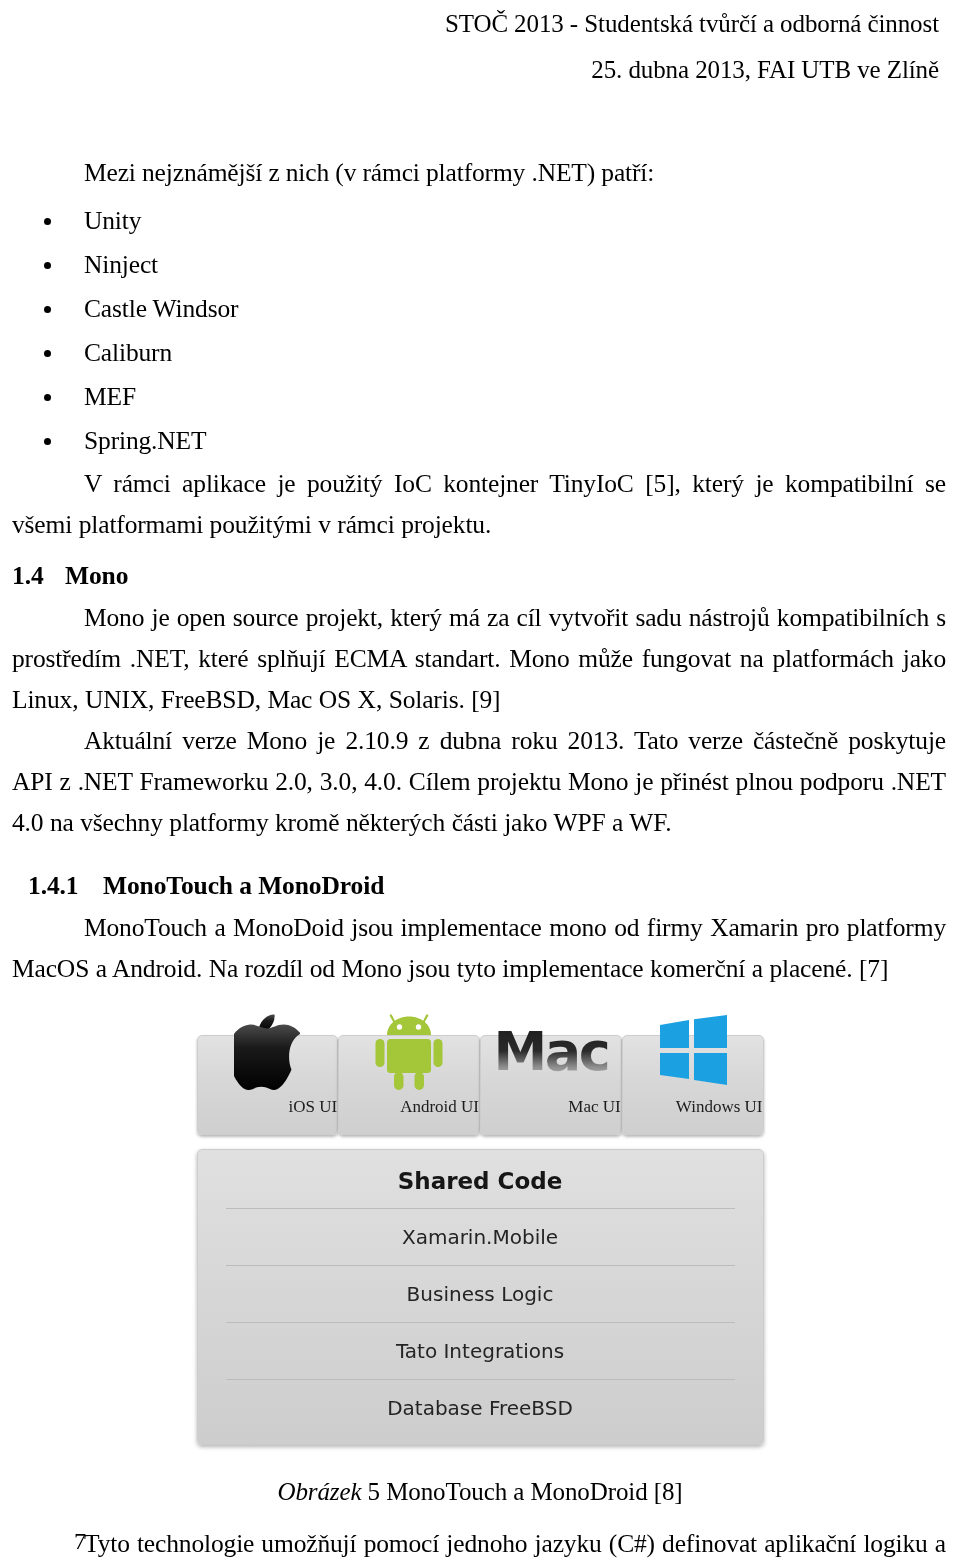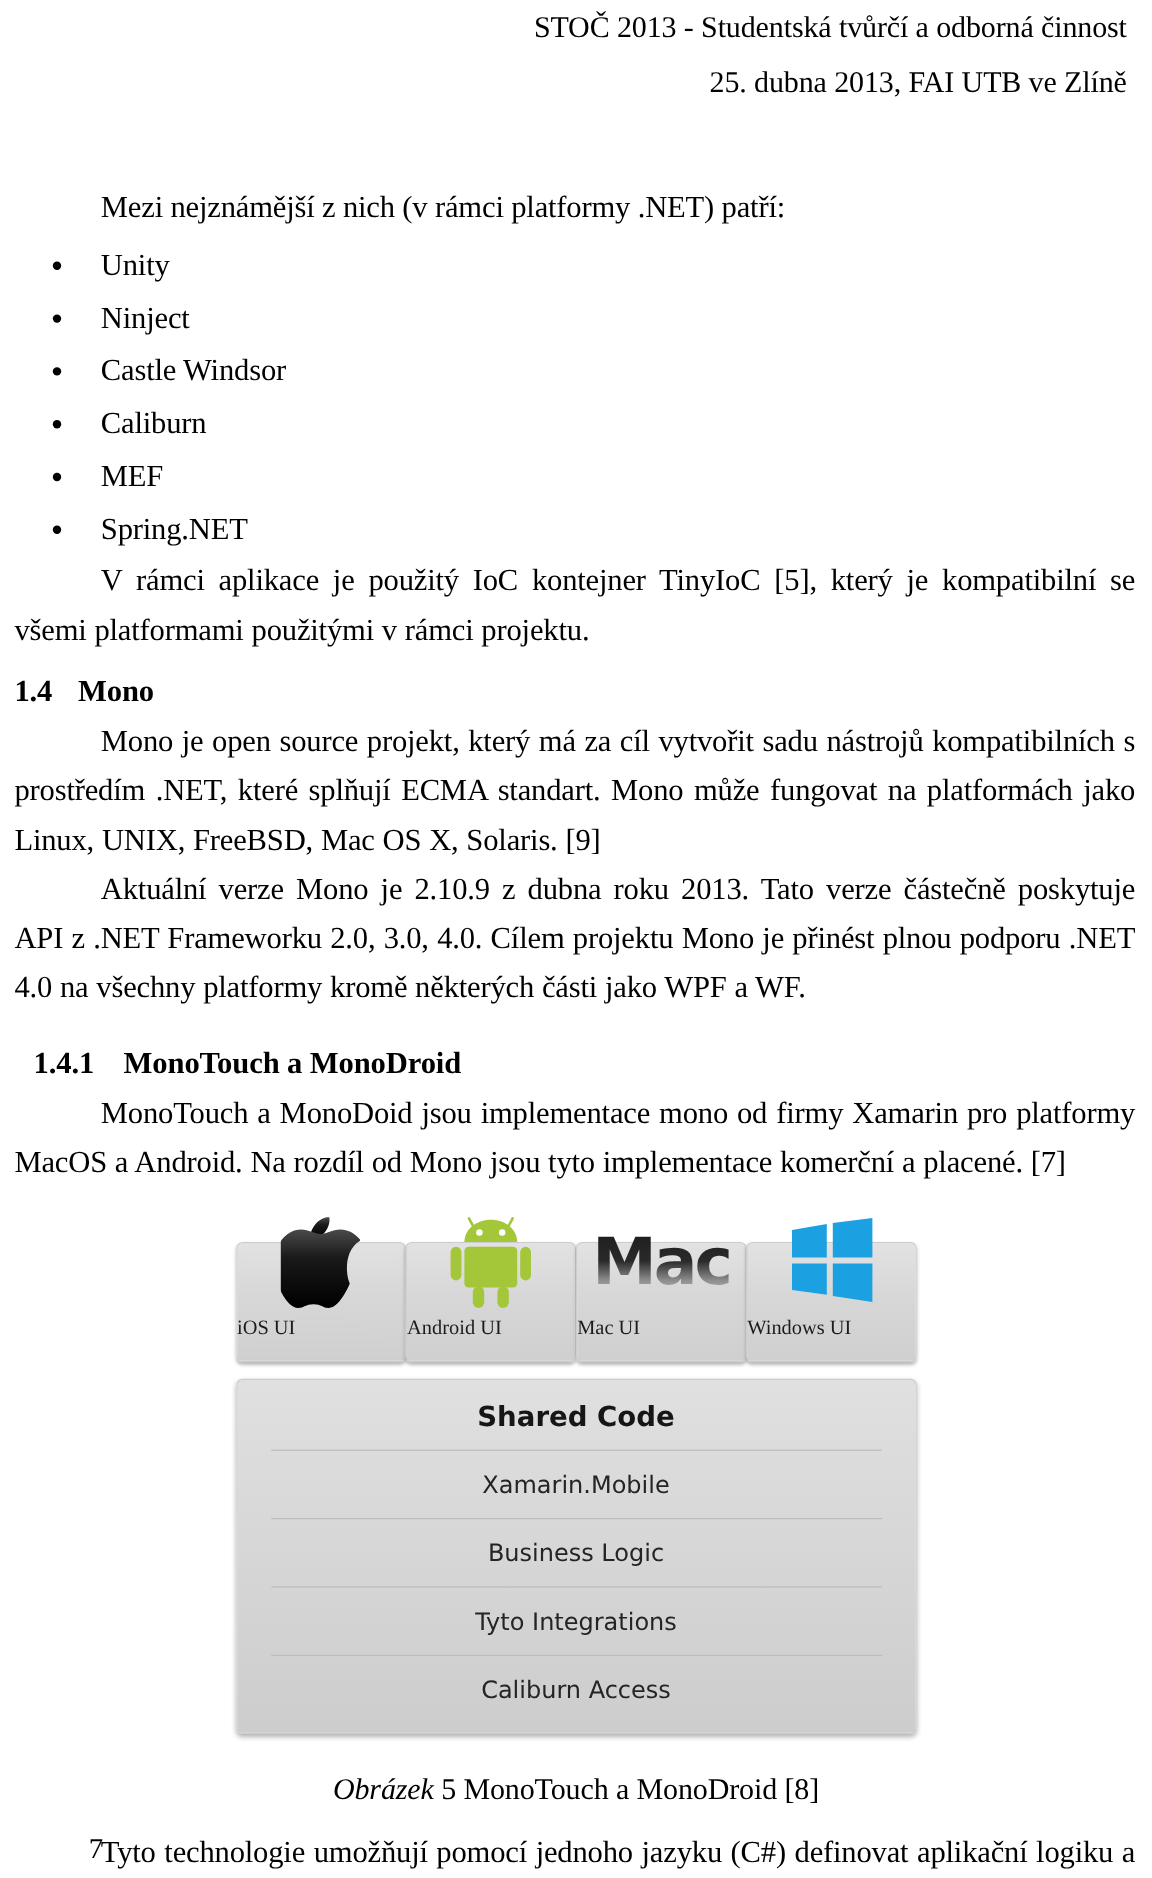--- a/index.html
+++ b/index.html
@@ -143,21 +143,21 @@
     position: relative;
     width: 154px;
     height: 100px;
     border-radius: 5px;
     background: linear-gradient(to bottom, #e2e2e2 0%, #d7d7d7 45%, #cfcfcf 100%);
     border: 1px solid #cdcdcd;
     box-shadow: 0 2px 3px rgba(0,0,0,0.28);
     box-sizing: border-box;
     display: flex;
     align-items: flex-end;
-    justify-content: flex-start;
+    justify-content: flex-end;
   }
   .os-tile .os-label {
     font-family: Liberation Serif, serif;
     font-size: 17px;
     color: #1c1c1c;
     padding-bottom: 17px;
     white-space: nowrap;
   }
   .os-logo {
     position: absolute;
@@ -345,22 +345,22 @@
             </div>
             <span class="os-label">Windows UI</span>
           </div>
 
         </div>
 
         <div class="shared-panel">
           <div class="shared-title">Shared Code</div>
           <div class="shared-row">Xamarin.Mobile</div>
           <div class="shared-row">Business Logic</div>
-          <div class="shared-row">Tyto Integrations</div>
-          <div class="shared-row">Caliburn Access</div>
+          <div class="shared-row">Tato Integrations</div>
+          <div class="shared-row">Database FreeBSD</div>
         </div>
 
       </div>
     </div>
 
     <div class="fig-caption">
       <span class="cap-label">Obrázek</span>
       <span>5 MonoTouch a MonoDroid [8]</span>
     </div>
 

